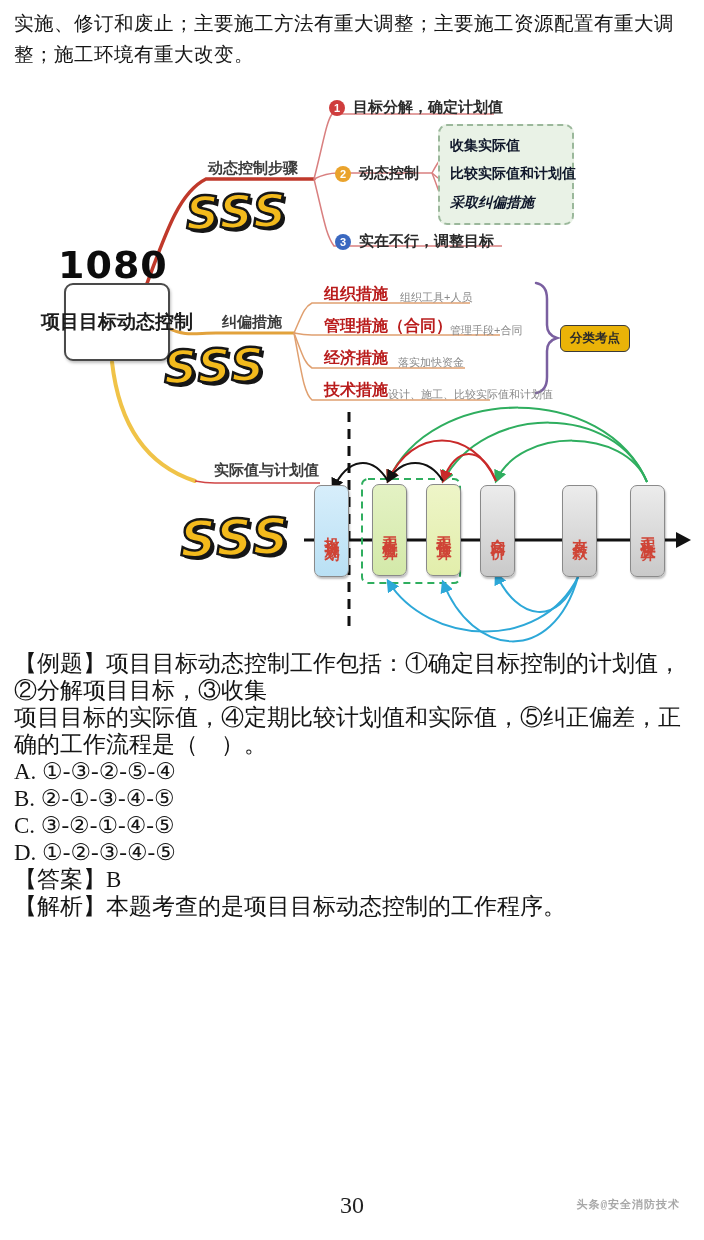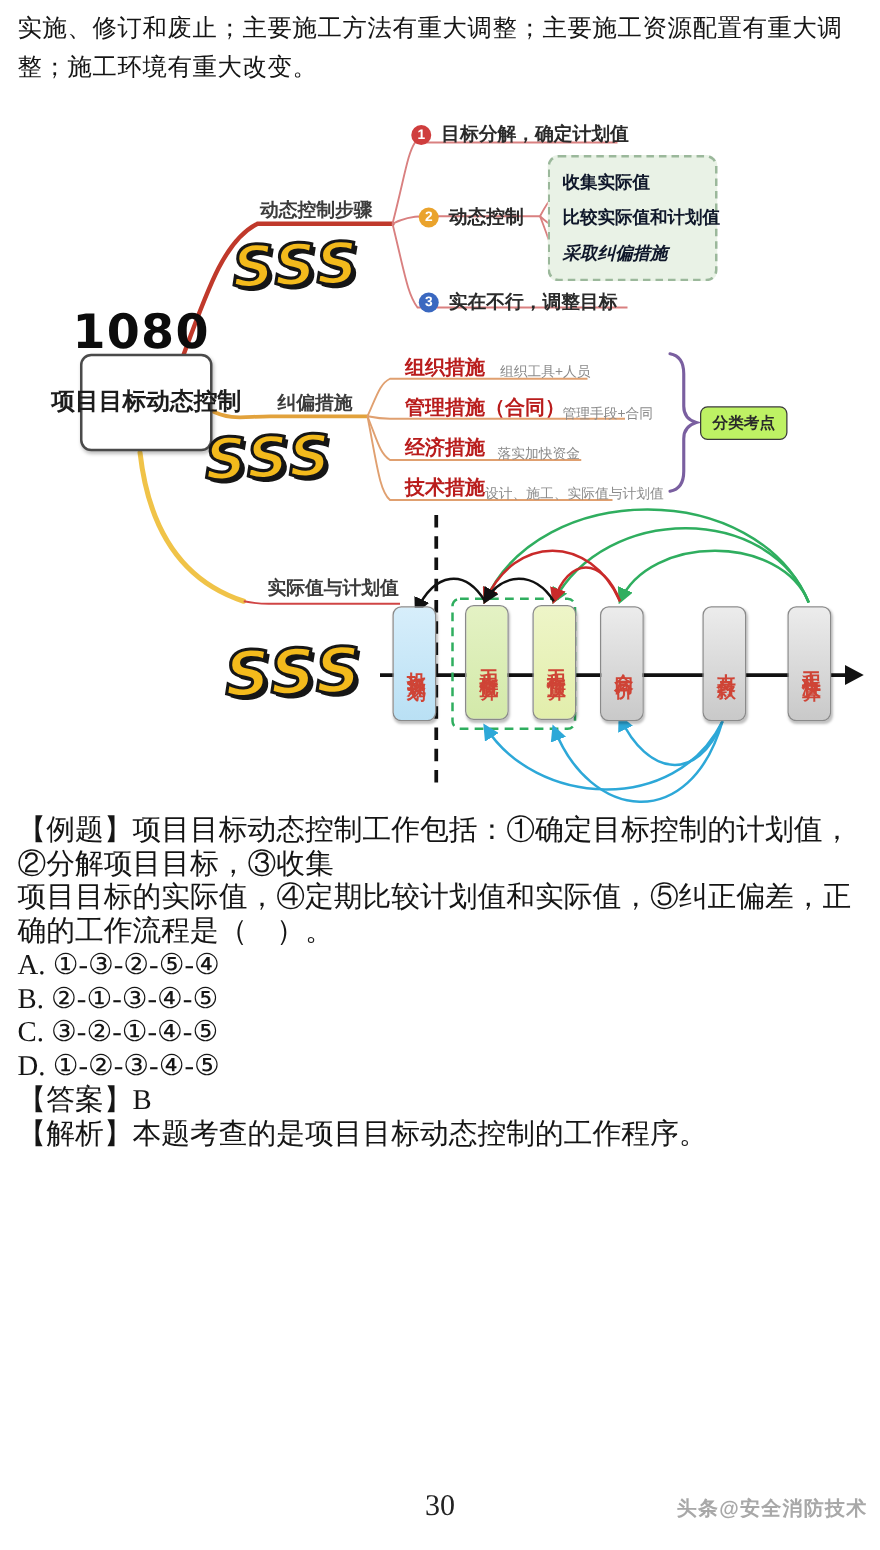--- a/index.html
+++ b/index.html
@@ -7,23 +7,23 @@
        font-family:"Liberation Serif","DejaVu Serif",serif;color:#151515;}
 
   
   .intro{position:absolute;left:14px;top:8px;width:682px;
          font-size:19.5px;line-height:31px;letter-spacing:.5px;}
   .qblock{position:absolute;left:14px;top:650px;width:686px;
           font-size:23px;line-height:27px;}
   .qblock .ln{display:block;}
   .footer-num{position:absolute;left:0;top:1192px;width:704px;text-align:center;
               font-size:24px;color:#222;}
-  .watermark{position:absolute;right:10px;top:1197px;font-size:16px;font-weight:700;
+  .watermark{position:absolute;right:24px;top:1197px;font-size:11px;font-weight:700;
              color:#a8a8a8;letter-spacing:1px;text-shadow:1px 1px 0 #fff;
-             font-family:Liberation Sans, sans-serif;}
+             font-family:Liberation Mono, monospace;}
 
   
   .diagram{position:absolute;left:0;top:85px;width:704px;height:560px;
            font-family:"Liberation Sans","DejaVu Sans",sans-serif;}
   .diagram svg{position:absolute;left:0;top:0;}
   .abs{position:absolute;white-space:nowrap;}
 
   .code1080{left:58px;top:158px;font-size:38px;font-weight:800;color:#0c0c0c;
             letter-spacing:1px;font-family:"DejaVu Sans",sans-serif;}
   .rootbox{left:64px;top:198px;width:102px;height:74px;background:#fff;
@@ -52,21 +52,21 @@
             border:2px dashed #9bb89b;border-radius:9px;}
   .gitem{left:450px;font-size:14px;font-weight:700;color:#0f172a;}
   .gi1{top:52px;} .gi2{top:80px;} .gi3{top:109px;font-style:italic;}
 
   .mitem{left:324px;font-size:16px;font-weight:700;color:#b91c1c;}
   .mi1{top:199px;} .mi2{top:231px;} .mi3{top:263px;} .mi4{top:295px;}
   .mnote{font-size:11px;font-weight:400;color:#8a8a8a;}
   .mn1{left:400px;top:205px;} .mn2{left:450px;top:238px;}
   .mn3{left:398px;top:270px;} .mn4{left:388px;top:302px;}
   .tagbox{left:560px;top:240px;border:1.5px solid #3a3a3a;border-radius:6px;
-          padding:4px 9px;font-size:12.5px;font-weight:700;color:#2a2a2a;background:#bef264;}
+          padding:4px 9px;font-size:12.5px;font-weight:700;color:#2a2a2a;background:#eab308;}
 
   .tbox{position:absolute;top:400px;width:33px;height:90px;border-radius:7px;
         border:1px solid #8a8a8a;box-shadow:1px 2px 2px rgba(0,0,0,.25);
         display:flex;align-items:center;justify-content:center;
         writing-mode:vertical-rl;text-orientation:upright;
         font-size:15px;font-weight:700;color:#cf4436;letter-spacing:3px;}
   .tb-blue{background:linear-gradient(#d7eefb,#b9e0f4);}
   .tb-green{background:linear-gradient(#e4f2c4,#d3e9a9);}
   .tb-yellow{background:linear-gradient(#eef5c8,#e2eeab);}
   .tb-gray{background:linear-gradient(#ececec,#c9c9c9);}
@@ -171,21 +171,21 @@
   <div class="abs gitem gi2">比较实际值和计划值</div>
   <div class="abs gitem gi3">采取纠偏措施</div>
 
   <div class="abs mitem mi1">组织措施</div>
   <div class="abs mitem mi2">管理措施（合同）</div>
   <div class="abs mitem mi3">经济措施</div>
   <div class="abs mitem mi4">技术措施</div>
   <div class="abs mnote mn1">组织工具+人员</div>
   <div class="abs mnote mn2">管理手段+合同</div>
   <div class="abs mnote mn3">落实加快资金</div>
-  <div class="abs mnote mn4">设计、施工、实际值与计划值</div>
+  <div class="abs mnote mn4">设计、施工、比较实际值和计划值</div>
   <div class="abs tagbox">分类考点</div>
 
   <div class="abs tbox tb-blue tb1">投资规划</div>
   <div class="abs tbox tb-green tb2">工程概算</div>
   <div class="abs tbox tb-yellow tb3">工程预算</div>
   <div class="abs tbox tb-gray tb4">合同价</div>
   <div class="abs tbox tb-gray tb5">支付款</div>
   <div class="abs tbox tb-gray tb6">工程决算</div>
 </div>
 

